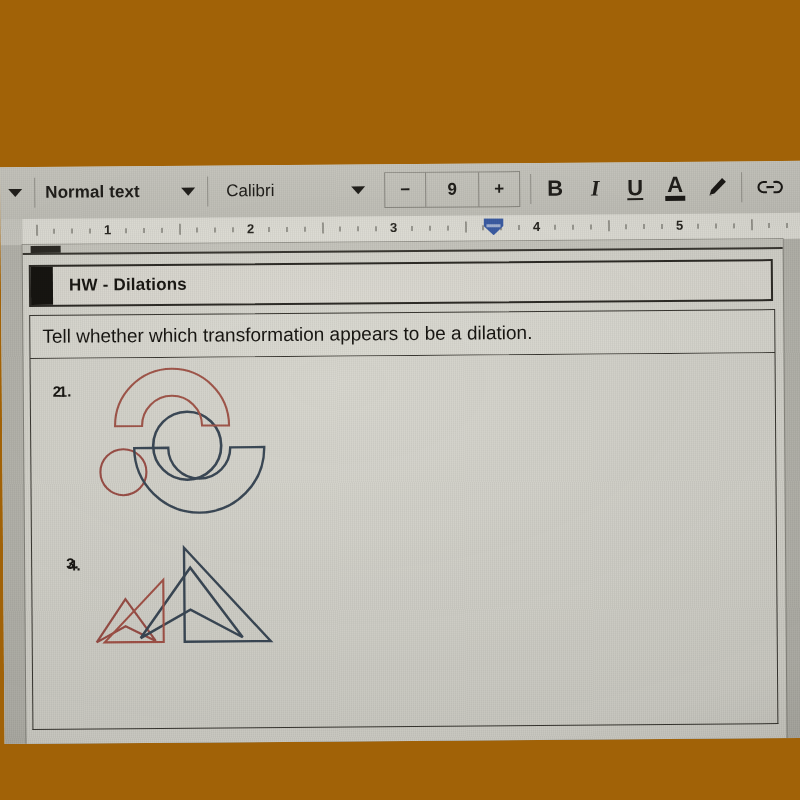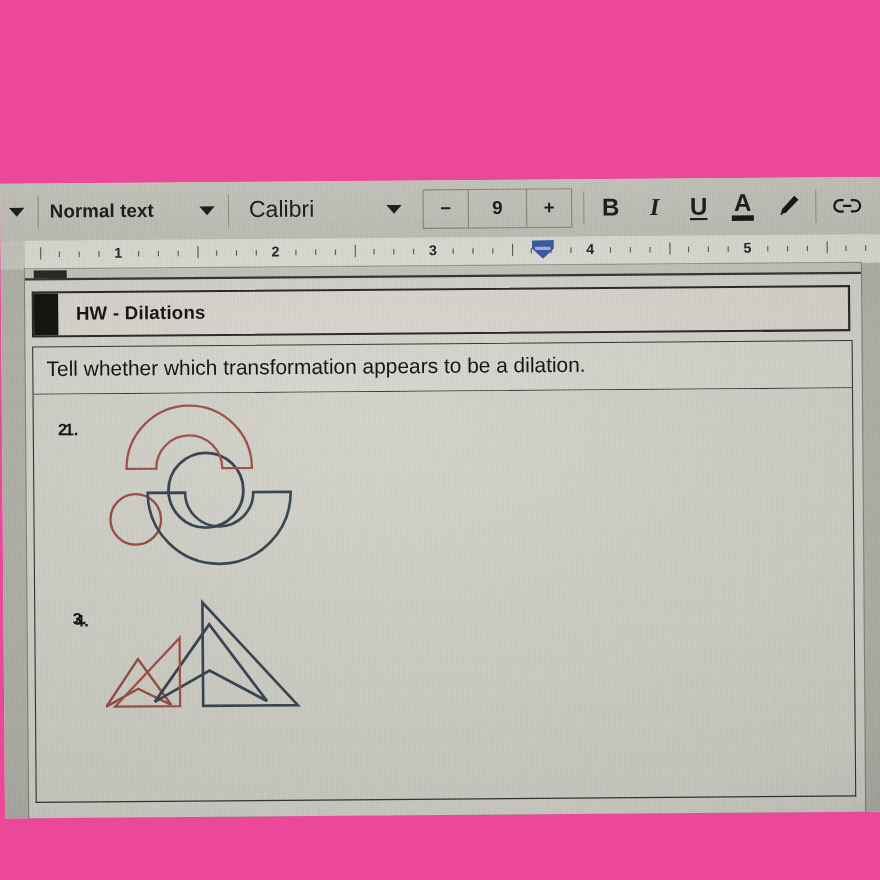--- a/index.html
+++ b/index.html
@@ -12,21 +12,21 @@
     width: 800px;
     height: 800px;
     overflow: hidden;
     font-family: "Liberation Sans", sans-serif;
   }
 
   #photo {
     position: relative;
     width: 800px;
     height: 800px;
-    background: #ec4899;
+    background: #a16207;
     overflow: hidden;
   }
 
   
   #screen {
     position: absolute;
     left: 0;
     top: 164px;
     width: 800px;
     height: 577px;
@@ -84,21 +84,21 @@
   #style-box {
     width: 128px;
     font-size: 17px;
     font-weight: 700;
     letter-spacing: .1px;
     justify-content: flex-start;
     padding-left: 6px;
   }
   #font-box {
     width: 112px;
-    font-size: 21px;
+    font-size: 17px;
     justify-content: flex-start;
     padding-left: 14px;
   }
   #size-group {
     display: flex;
     align-items: center;
     height: 34px;
     border: 1px solid rgba(70,68,62,0.45);
     margin-left: 6px;
     flex: none;

